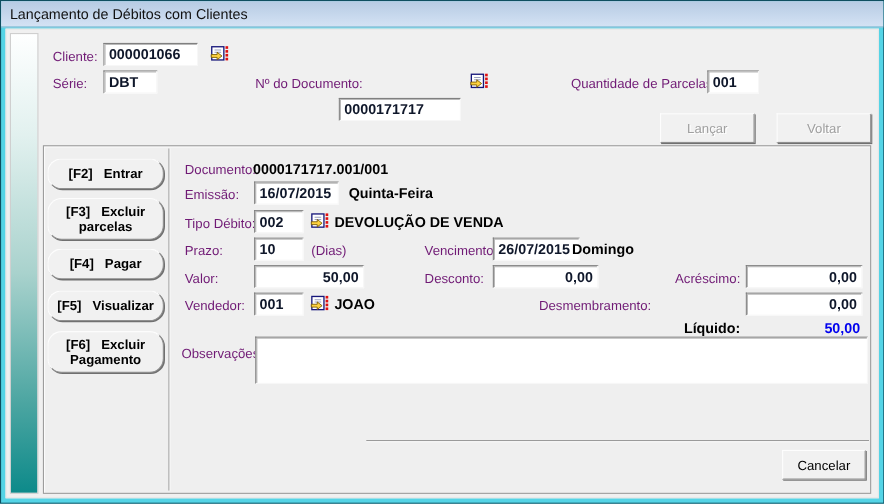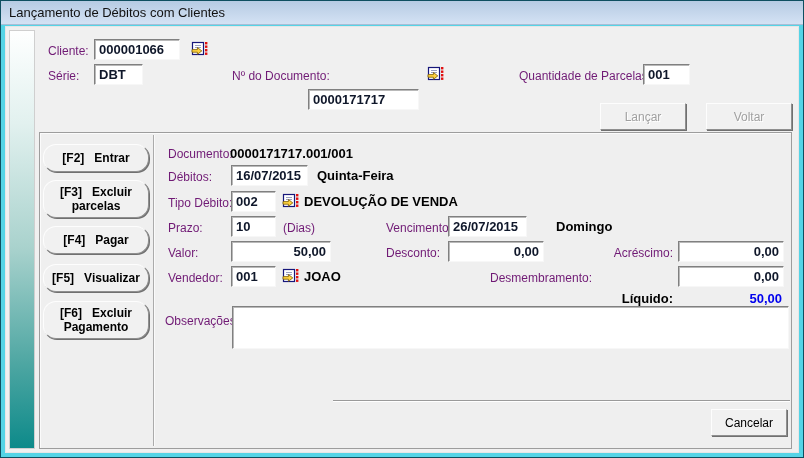--- a/index.html
+++ b/index.html
@@ -114,37 +114,37 @@
       <button class="btn btn-bold" style="left:3px;top:47px;width:106px;height:38px">[F3]   Excluir
 parcelas</button>
       <button class="btn btn-bold" style="left:3px;top:93px;width:106px;height:28px">[F4]   Pagar</button>
       <button class="btn btn-bold" style="left:3px;top:131px;width:106px;height:28px">[F5]   Visualizar</button>
       <button class="btn btn-bold" style="left:3px;top:168px;width:106px;height:38px">[F6]   Excluir
 Pagamento</button>
 
       <div class="lbl" style="left:128px;top:14px">Documento:</div>
       <div class="bval" style="left:190px;top:13px">0000171717.001/001</div>
 
-      <div class="lbl" style="left:128px;top:37px">Débitos:</div>
+      <div class="lbl" style="left:128px;top:37px">Emissão:</div>
       <input class="field" style="left: 191px; top: 32px; width: 77px;" value="16/07/2015">
       <div class="bval" style="left:277px;top:35px">Quinta-Feira</div>
 
       <div class="lbl" style="left:128px;top:63px">Tipo Débito:</div>
       <input class="field" style="left: 191px; top: 58px; width: 45px;" value="002">
       <svg class="lookup" style="left:241px;top:60px" viewBox="0 0 17 16">
           <use href="#lk-icon"></use>
         </svg>
       <div class="bval" style="left:264px;top:61px">DEVOLUÇÃO DE VENDA</div>
 
       <div class="lbl" style="left:128px;top:88px">Prazo:</div>
       <input class="field" style="left: 191px; top: 83px; width: 45px;" value="10">
       <div class="lbl" style="left:243px;top:88px">(Dias)</div>
       <div class="lbl" style="left:346px;top:88px">Vencimento:</div>
       <input class="field" style="left: 408px; top: 83px; width: 79px;" value="26/07/2015">
-      <div class="bval" style="left:516px;top:86px">Domingo</div>
+      <div class="bval" style="left:480px;top:86px">Domingo</div>
 
       <div class="lbl" style="left:128px;top:113px">Valor:</div>
       <input class="field num" style="left: 191px; top: 108px; width: 100px;" value="50,00">
       <div class="lbl" style="left:346px;top:113px">Desconto:</div>
       <input class="field num" style="left: 408px; top: 108px; width: 96px;" value="0,00">
       <div class="lbl" style="left:450px;top:113px;width:183px;text-align:right">Acréscimo:</div>
       <input class="field num" style="left: 638px; top: 108px; width: 106px;" value="0,00">
 
       <div class="lbl" style="left:128px;top:138px">Vendedor:</div>
       <input class="field" style="left: 191px; top: 133px; width: 45px;" value="001">

